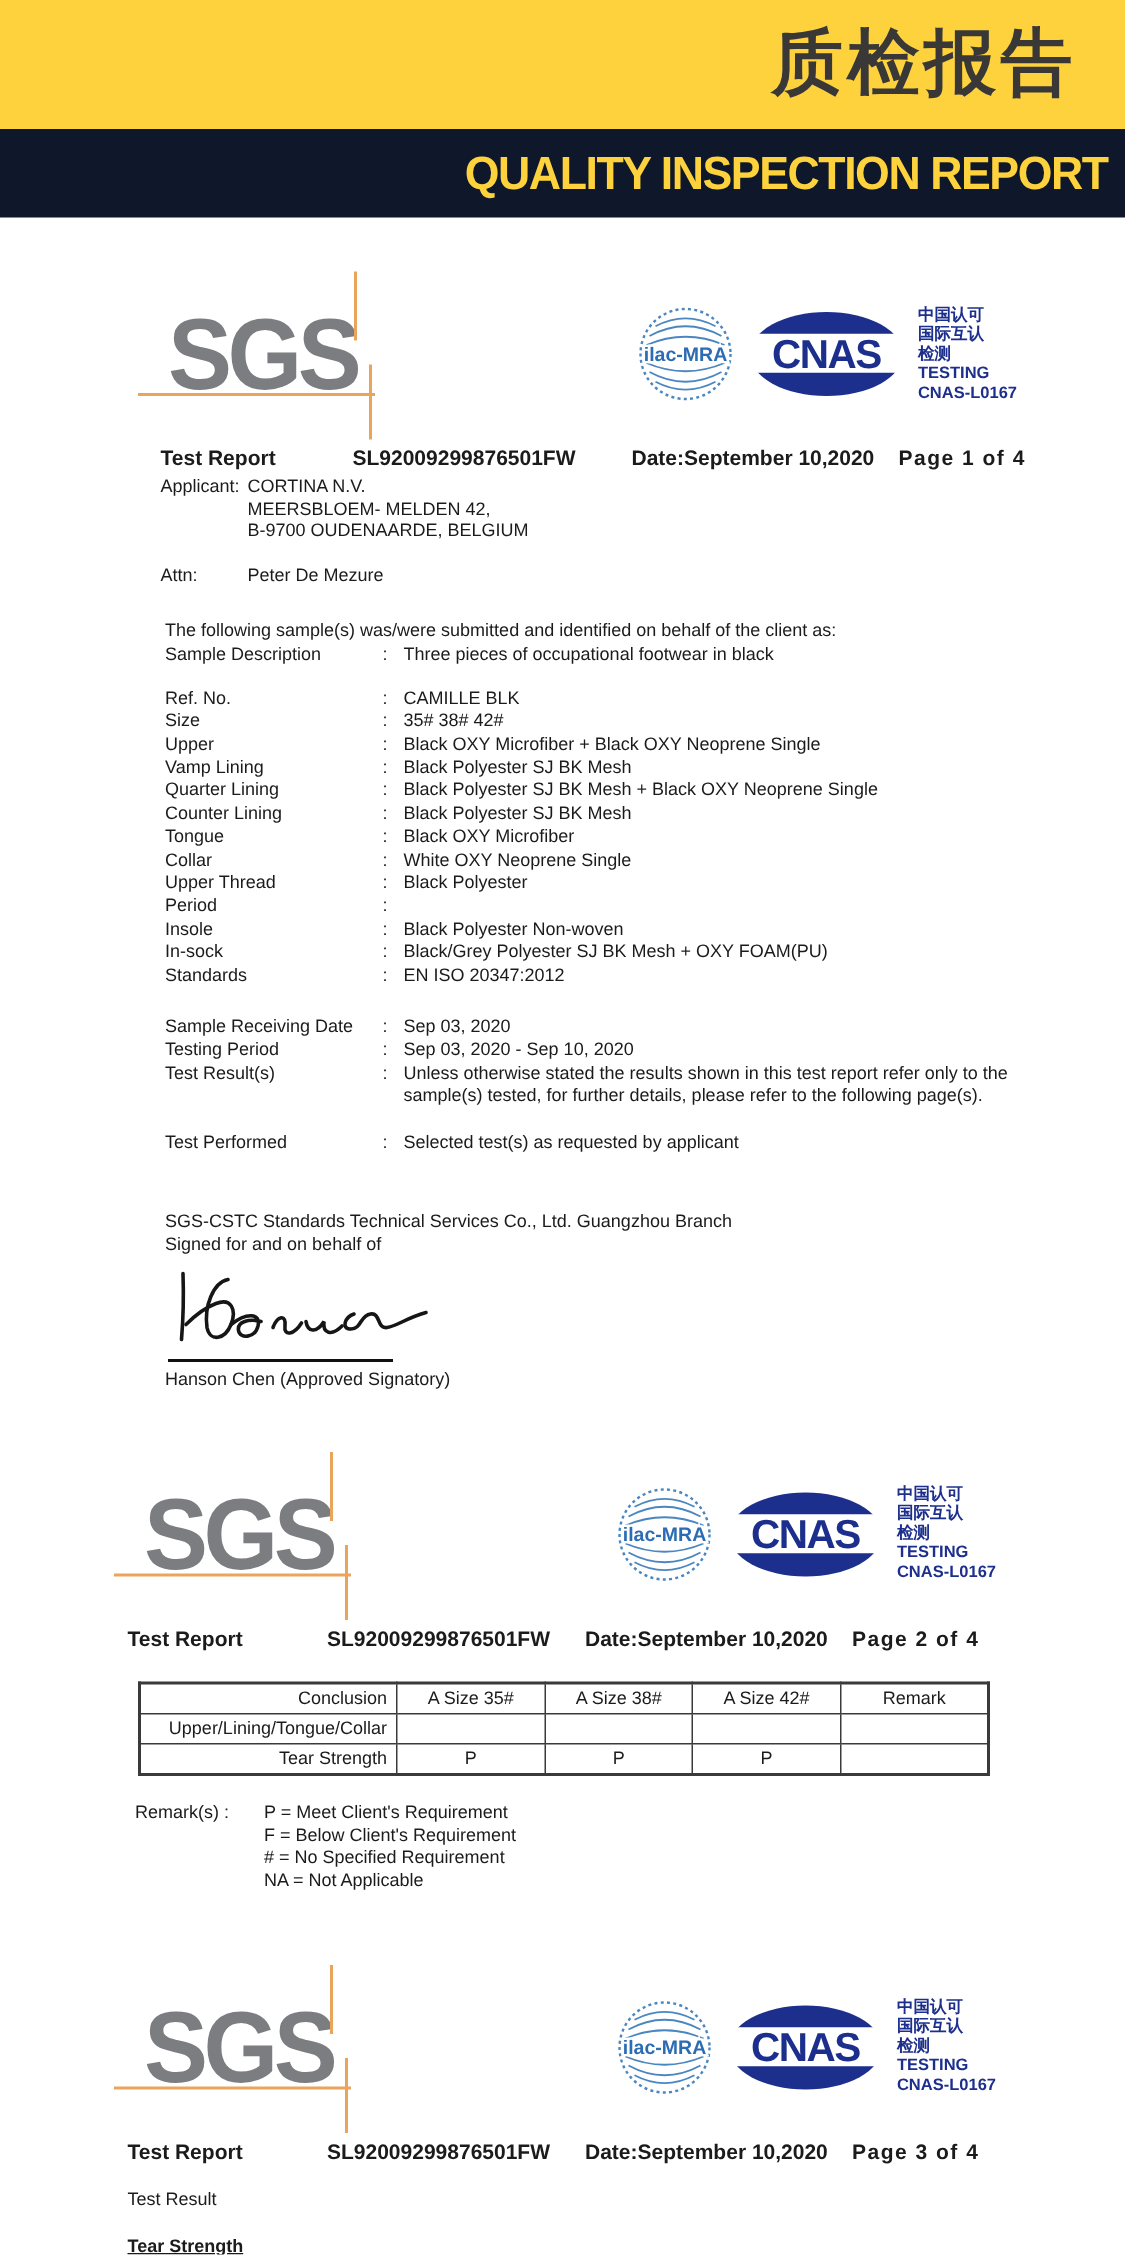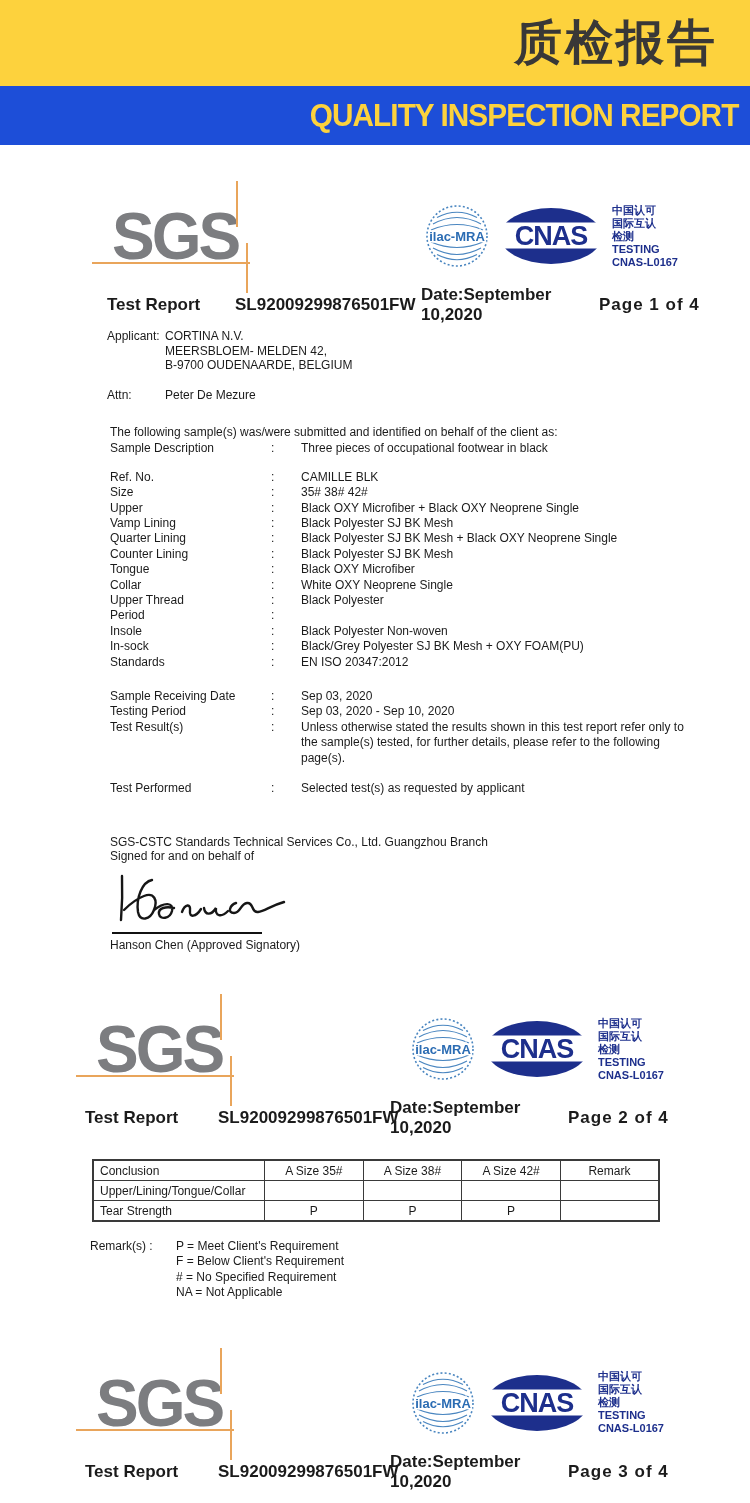--- a/index.html
+++ b/index.html
@@ -10,21 +10,21 @@
   }
   
   .banner-yellow{
     height:86px;background:#FDD23D;display:flex;align-items:center;
     justify-content:flex-end;padding-right:32px;box-sizing:border-box;padding-left:20px;
   }
   .banner-yellow .cn{
     font-size:48px;font-weight:bold;color:#393837;letter-spacing:3px;line-height:1;
   }
   .banner-dark{
-    height:59px;background:#1d4ed8;display:flex;align-items:center;
+    height:59px;background:#0f172a;display:flex;align-items:center;
     justify-content:flex-end;padding-right:12px;box-sizing:border-box;
   }
   .banner-dark .en{
     font-size:31px;font-weight:bold;color:#FDD23D;letter-spacing:-1px;line-height:1;
     transform:scaleX(0.96);transform-origin:right center;
   }
   
   .letterhead{display:flex;justify-content:space-between;align-items:center;}
   .lh-1{padding:50px 72px 0 112px;}
   .lh-2{padding:56px 86px 0 96px;}
@@ -35,52 +35,52 @@
     line-height:82px;transform:scaleY(1.05);display:block;
   }
   .sgs-line-h{position:absolute;left:-20px;width:158px;bottom:13px;height:2px;background:#E9A55B;}
   .sgs-line-v{position:absolute;left:124px;top:-14px;height:46px;width:2px;background:#E9A55B;}
   .sgs-line-v2{position:absolute;left:134px;bottom:-16px;height:50px;width:2px;background:#E9A55B;}
   .accred{display:flex;align-items:center;gap:9px;}
   .accred-cn{
     color:#1D2F8C;font-size:11px;font-weight:bold;line-height:13px;white-space:nowrap;
   }
   
-  .report-line{display:flex;font-weight:bold;font-size:17px;margin-top:8px;align-items:center;}
+  .report-line{display:flex;font-weight:bold;font-size:14px;margin-top:20px;align-items:center;}
   .rl-1{margin-left:107px;}
   .rl-23{margin-left:85px;}
   .report-line .rl-label{width:128px;}
   .report-line .rl-num{width:186px;}
   .rl-23 .rl-label{width:133px;}
   .rl-23 .rl-num{width:172px;}
   .report-line .rl-date{width:178px;}
   .report-line .rl-page{letter-spacing:1px;}
   
   .applicant{display:grid;grid-template-columns:58px 1fr;margin:4px 0 0 107px;
     font-size:12px;line-height:14.6px;}
   .attn{display:grid;grid-template-columns:58px 1fr;margin:15px 0 0 107px;
     font-size:12px;line-height:14.6px;}
   .intro{margin:23px 0 0 110px;font-size:12px;}
-  .kv{display:grid;grid-template-columns:145px 14px 1fr;font-size:12px;line-height:15.4px;gap:16px;}
+  .kv{display:grid;grid-template-columns:145px 14px 1fr;font-size:12px;line-height:15.4px;}
   .kv .v{padding-right:60px;}
   .sample-desc{margin:2px 0 0 110px;}
   .specs{margin:13px 0 0 110px;}
   .dates{margin:19px 0 0 110px;}
   .dates .kv .v{max-width:425px;}
   .test-performed{margin:15px 0 0 110px;}
   .signed{margin:38px 0 0 110px;font-size:12px;line-height:14.8px;}
   .signature{margin:6px 0 0 112px;}
   .sig-underline{width:150px;border-top:2.5px solid #111;margin:0 0 0 112px;}
   .signatory{margin:4px 0 0 110px;font-size:12px;}
   
   table{border-collapse:collapse;font-size:12px;color:#1b1b1b;}
   .tbl2{margin:21px 0 0 92px;width:568px;border:2px solid #3a3a3a;table-layout:fixed;}
   .tbl2 th,.tbl2 td{border:1px solid #3a3a3a;padding:1px 6px;height:17px;
     font-weight:normal;text-align:center;}
-  .tbl2 .c0{width:158px;text-align:left;}
+  .tbl2 .c0{width:158px;text-align:right;}
   
   .remarks{display:grid;grid-template-columns:86px 1fr;margin:17px 0 12px 90px;
     font-size:12px;line-height:15.2px;}
   .p3-plain{margin:17px 0 0 85px;font-size:12px;}
   .p3-bold-u{margin:17px 0 0 85px;font-size:12px;font-weight:bold;text-decoration:underline;}
   .p3-std{margin:17px 0 0 85px;font-size:12px;}
   .p3-upper{margin:19px 0 0 88px;font-size:12px;text-decoration:underline;}
 </style>
 </head>
 <body>

